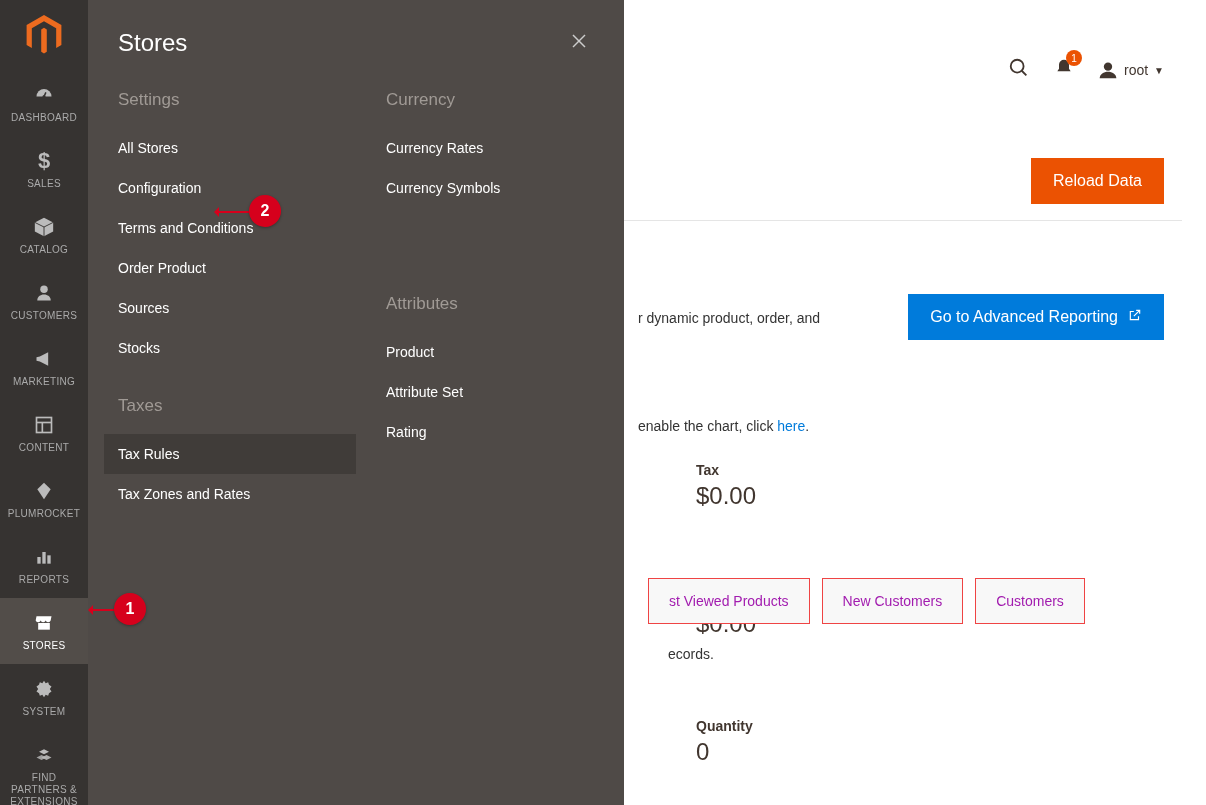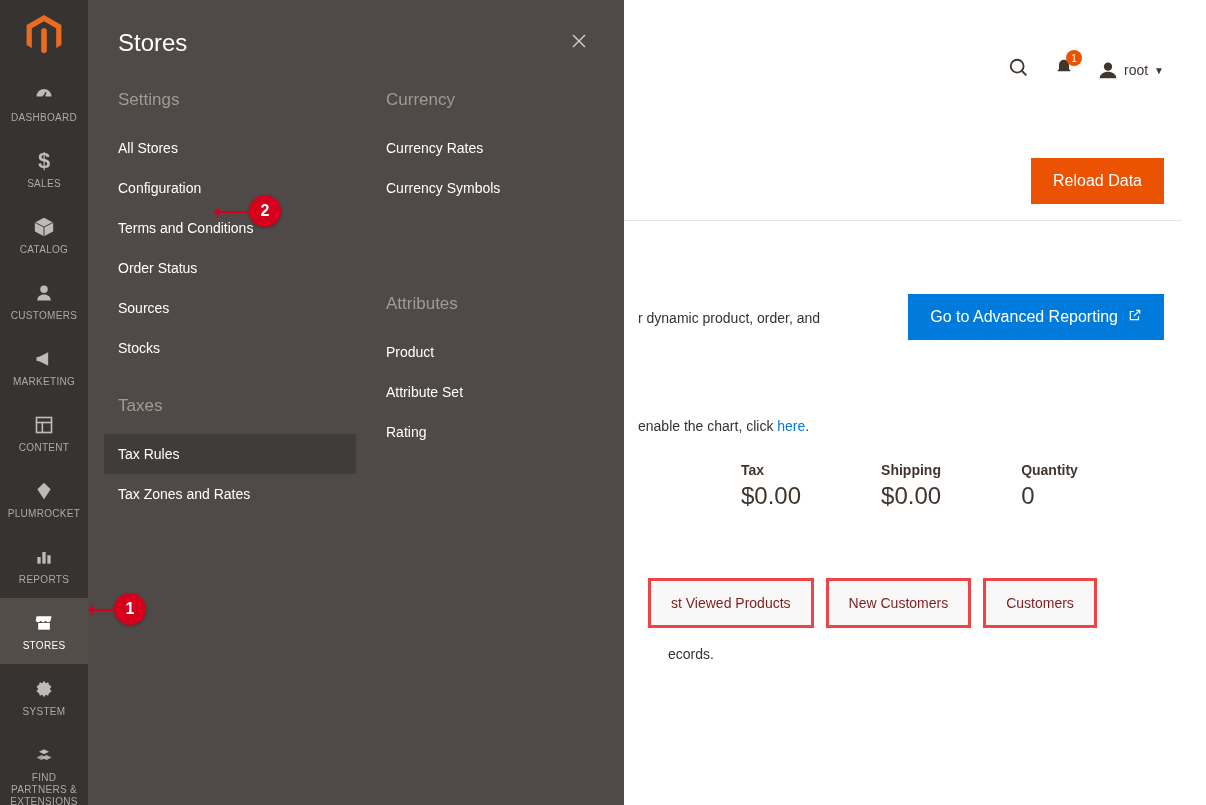--- a/index.html
+++ b/index.html
@@ -39,25 +39,25 @@
   .topbar .icon-btn { cursor:pointer; color:#41362f; position:relative; }
   .notif-badge { position:absolute; top:-8px; right:-8px; background:#eb5202; color:#fff; width:16px; height:16px; border-radius:50%; font-size:10px; display:flex; align-items:center; justify-content:center; }
   .user { display:flex; align-items:center; gap:6px; cursor:pointer; color:#41362f; font-size:14px; }
   .reload-wrap { position:absolute; top:158px; right:42px; }
   .btn-primary { background:#eb5202; color:#fff; border:none; padding: 14px 22px; font-size:16px; cursor:pointer; }
   .adv-wrap { position:absolute; top:294px; right:42px; }
   .btn-blue { background:#007bdb; color:#fff; border:none; padding: 14px 22px; font-size:16px; cursor:pointer; display:flex; align-items:flex-start; gap:10px; }
   .adv-text { position:absolute; top:310px; left:550px; color:#333; font-size:14px; }
   .chart-text { position:absolute; top:418px; left:550px; color:#333; font-size:14px; }
   .chart-text a { color:#007bdb; text-decoration:none; cursor:pointer; }
-  .stats-row { position:absolute; top:462px; left:653px; display:flex; gap:80px; }
+  .stats-row { position:absolute; top:462px; left:608px; display:flex; gap:80px;flex-direction:column; }
   .stat .slabel { font-size:14px; font-weight:700; color:#41362f; margin-bottom:4px; }
   .stat .svalue { font-size:24px; color:#41362f; }
   .tabs-row { position:absolute; top:578px; left:560px; display:flex; gap:12px; }
-  .tab { border:3px solid #ef4444; background:#f8f8f8; color:#7f1d1d; padding:14px 20px; font-size:14px; cursor:pointer; }
+  .tab { border:1px solid #ef4444; background:#f8f8f8; color:#a21caf; padding:14px 20px; font-size:14px; cursor:pointer; }
   .records-text { position:absolute; top:646px; left:580px; color:#333; font-size:14px; }
   .divider { position:absolute; left:88px; right:24px; height:1px; background:#e5e5e5; }
 </style>
 </head>
 <body>
 
 <div class="page">
 
   <div class="topbar">
     <span class="icon-btn">
@@ -138,21 +138,21 @@
           <line x1="20" y1="4" x2="4" y2="20"></line>
         </svg>
     </div>
   </div>
   <div class="flyout-columns">
     <div class="flyout-col">
       <div class="group-title first">Settings</div>
       <a class="menu-link">All Stores</a>
       <a class="menu-link">Configuration</a>
       <a class="menu-link">Terms and Conditions</a>
-      <a class="menu-link">Order Status</a>
+      <a class="menu-link">Order Product</a>
 
       <a class="menu-link">Sources</a>
       <a class="menu-link">Stocks</a>
 
       <div class="group-title">Taxes</div>
       <a class="menu-link highlight">Tax Rules</a>
       <a class="menu-link">Tax Zones and Rates</a>
     </div>
     <div class="flyout-col">
       <div class="group-title first">Currency</div>

